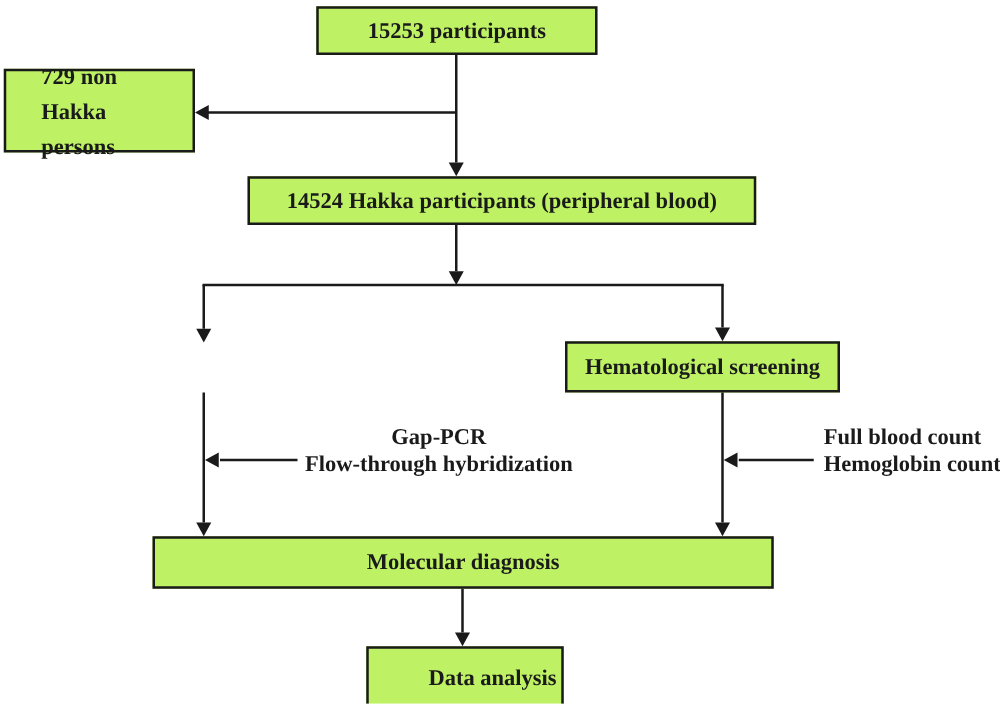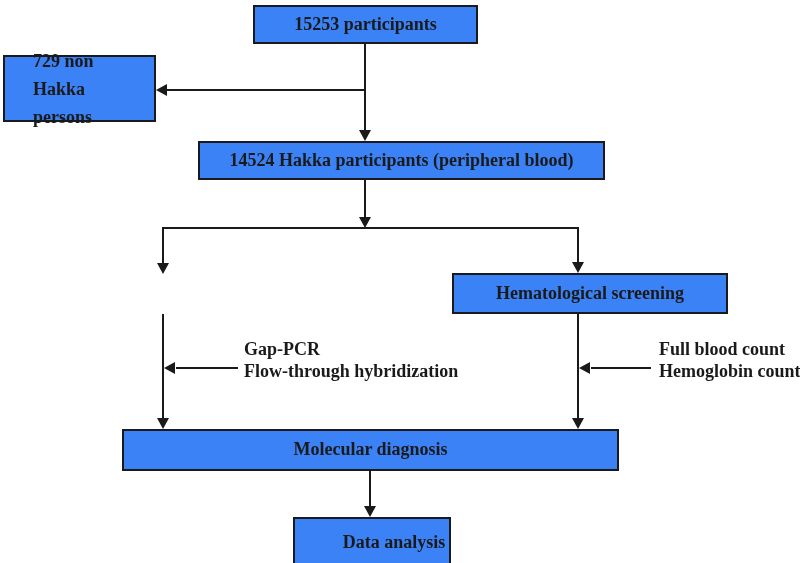--- a/index.html
+++ b/index.html
@@ -12,21 +12,21 @@
     width: 800px;
     height: 563px;
     background: #ffffff;
     font-family: "Liberation Serif", serif;
     color: #1a1a1a;
     overflow: hidden;
   }
   .node {
     position: absolute;
     box-sizing: border-box;
-    background: #3b82f6;
+    background: #bef264;
     border: 2px solid #1a1a1a;
     display: flex;
     align-items: center;
     justify-content: center;
     font-weight: bold;
     font-size: 18px;
     line-height: 1.3;
     text-align: center;
   }
   .node.left-align {
@@ -75,21 +75,21 @@
 
   <div class="node left-align" style="left:3px; top:55px; width:153px; height:67px;">
     <span>729 non Hakka persons</span>
   </div>
 
   <div class="node" style="left:162px; top:141px; width:407px; height:39px;margin-left:36px;">
     <span>14524 Hakka participants (peripheral blood)</span>
   </div>
 
 
-  <div class="node" style="left:452px; top:273px; width:276px; height:41px;">
+  <div class="node" style="left:452px; top:273px; width:220px; height:41px;">
     <span>Hematological screening</span>
   </div>
 
   <div class="node" style="left:122px; top:429px; width:497px; height:42px;">
     <span>Molecular diagnosis</span>
   </div>
 
   <div class="node" style="left:293px; top:517px; width:158px; height:51px;padding-left:44px;">
     <span>Data analysis</span>
   </div>
@@ -111,21 +111,21 @@
   <div class="arrow-down" style="left:572px; top:262px;"></div>
 
   <div class="line" style="left:162px; top:314px; width:2px; height:104px;"></div>
   <div class="arrow-down" style="left:157px; top:418px;"></div>
 
   <div class="line" style="left:577px; top:314px; width:2px; height:104px;"></div>
   <div class="arrow-down" style="left:572px; top:418px;"></div>
 
   <div class="line" style="left:176px; top:367px; width:62px; height:2px;"></div>
   <div class="arrow-left" style="left:164px; top:362px;"></div>
-  <div class="annotation" style="left:244px; top:338px;">
+  <div class="annotation" style="left:244px; top:338px;text-align:center;">
     <div>Gap-PCR</div>
     <div>Flow-through hybridization</div>
   </div>
 
   <div class="line" style="left:591px; top:367px; width:60px; height:2px;"></div>
   <div class="arrow-left" style="left:579px; top:362px;"></div>
   <div class="annotation" style="left:659px; top:338px;">
     <div>Full blood count</div>
     <div>Hemoglobin count</div>
   </div>

